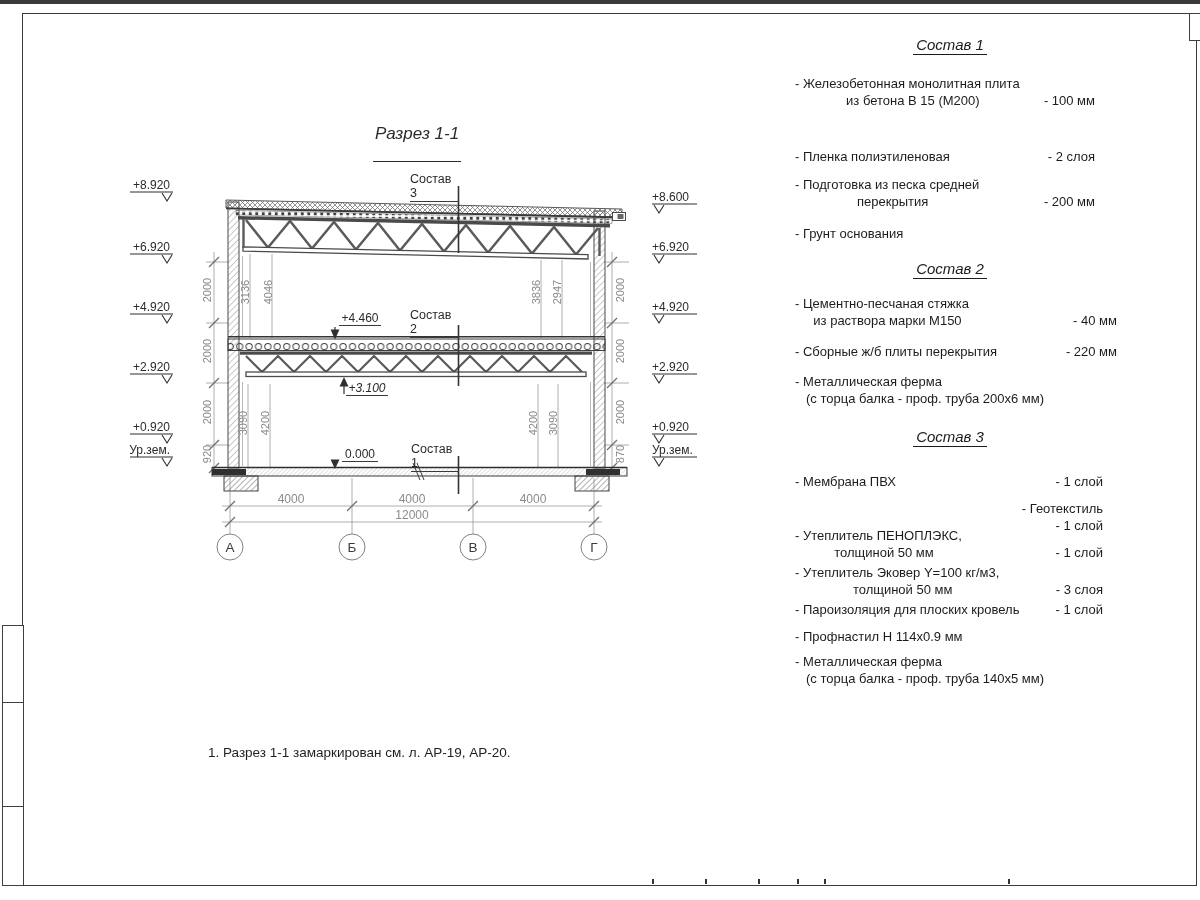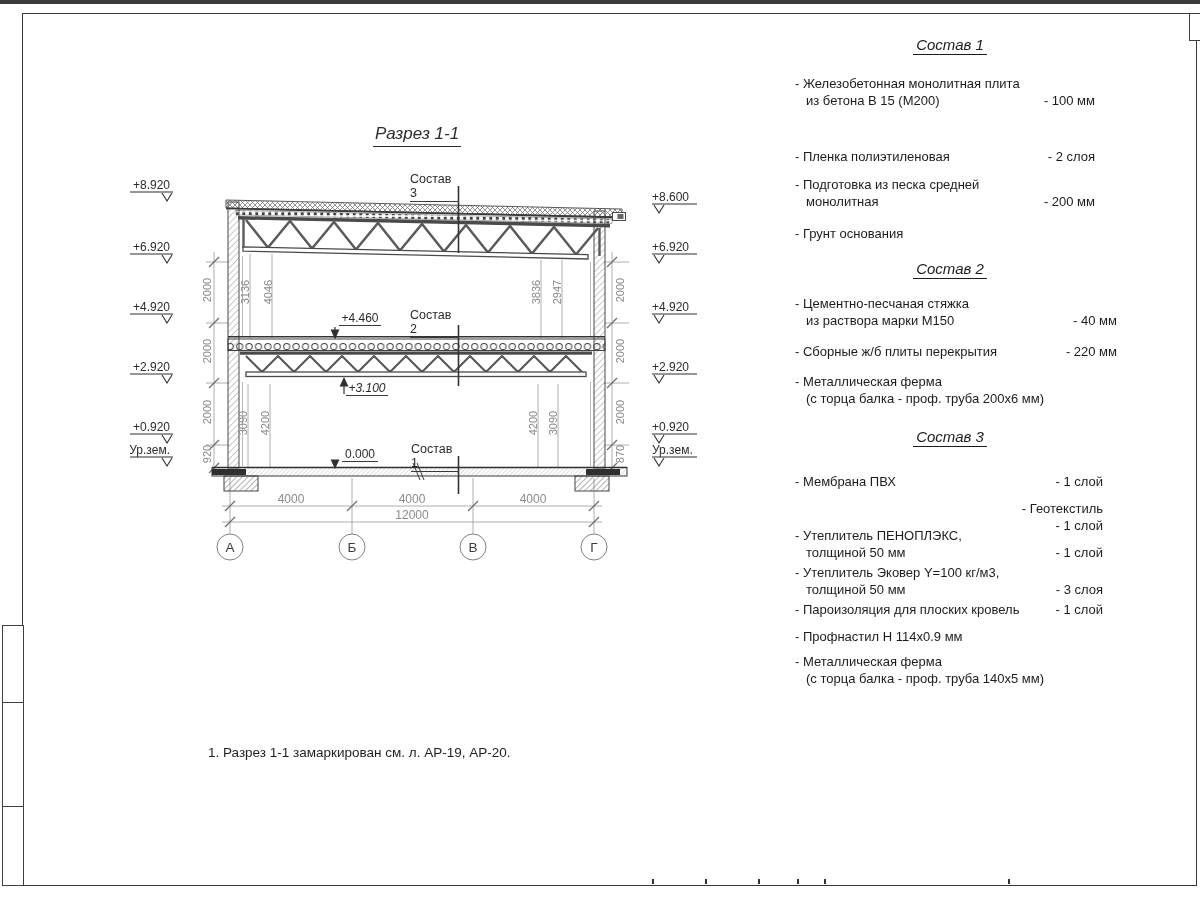--- a/index.html
+++ b/index.html
@@ -7,37 +7,37 @@
          font-family:"Liberation Sans","DejaVu Sans",sans-serif;color:#1f1f1f;}
   .abs{position:absolute;}
   
   #top-strip{left:0;top:0;width:1200px;height:4px;background:#3a3a3a;}
   #frame{left:22px;top:13px;width:1173px;height:871px;border:1.5px solid #3a3a3a;}
   .stamp-box{left:2px;width:20px;border:1px solid #3f3f3f;background:#fff;}
   #tr-box{left:1189px;top:13px;width:10px;height:26px;border:1.2px solid #3f3f3f;background:#fff;}
   .frame-tick{width:1.5px;height:5px;background:#333;top:879px;}
   
   #title{left:352px;top:124px;width:130px;text-align:center;font-size:17px;font-style:italic;color:#2b2b2b;}
-  #title span{border-bottom:1.3px solid #2b2b2b;padding:0 2px 2px 2px;display:inline-block;}
+  #title span{border-bottom:1.3px solid #2b2b2b;padding:0 2px 17px 2px;display:inline-block;}
   .elev{font-size:12px;color:#2b2b2b;}
   .elev-left{left:108px;width:62px;text-align:right;}
   .elev-right{left:652px;width:70px;text-align:left;}
   .vdim{width:44px;text-align:center;transform:rotate(-90deg);font-size:11px;color:#8a8a8a;}
   .hdim{font-size:12px;color:#8a8a8a;width:60px;text-align:center;}
   .axis{width:26px;text-align:center;font-size:13.5px;color:#3a3a3a;}
   .lead-label{font-size:12.5px;color:#2b2b2b;border-bottom:1.1px solid #3a3a3a;padding-bottom:1px;}
   .lvl-label{font-size:12px;color:#2b2b2b;border-bottom:1.1px solid #3a3a3a;text-align:center;}
   #note{left:208px;top:745px;font-size:13.5px;color:#1f1f1f;}
   
   .comp-head{left:795px;width:310px;text-align:center;font-size:15px;font-style:italic;color:#1c1c1c;}
   .comp-head span{border-bottom:1.2px solid #1c1c1c;padding:0 3px 1px 3px;display:inline-block;}
   .comp-item{left:795px;display:flex;justify-content:space-between;align-items:flex-end;
              font-size:13px;line-height:16.5px;color:#1c1c1c;}
   .sec1{width:300px;} .sec2{width:322px;} .sec3{width:308px;}
-  .l2{padding-left:11px;}
+  .l2{padding-left:11px;text-align:center;}
   .comp-val{white-space:nowrap;padding-left:8px;}
 </style>
 </head>
 <body>
 
 <div id="sheet">
 
   <svg class="abs" style="left:0;top:0;" width="1200" height="900" viewBox="0 0 1200 900">
     <defs>
       <pattern id="hatchDiag" width="4.5" height="4.5" patternUnits="userSpaceOnUse" patternTransform="rotate(45)">
@@ -276,21 +276,21 @@
       </div>
     <div class="comp-val">- 100 мм</div>
   </div>
   <div class="abs comp-item sec1" style="top:149px;">
     <div>- Пленка полиэтиленовая</div>
     <div class="comp-val">-  2 слоя</div>
   </div>
   <div class="abs comp-item sec1" style="top:177px;">
     <div>
         <div>- Подготовка из песка средней</div>
-        <div class="l2">монолитная</div>
+        <div class="l2">перекрытия</div>
       </div>
     <div class="comp-val">- 200 мм</div>
   </div>
   <div class="abs comp-item sec1" style="top:226px;">
     <div>- Грунт основания</div>
   </div>
 
   <div class="abs comp-head" style="top:260px;"><span>Состав 2</span></div>
   <div class="abs comp-item sec2" style="top:296px;">
     <div>

